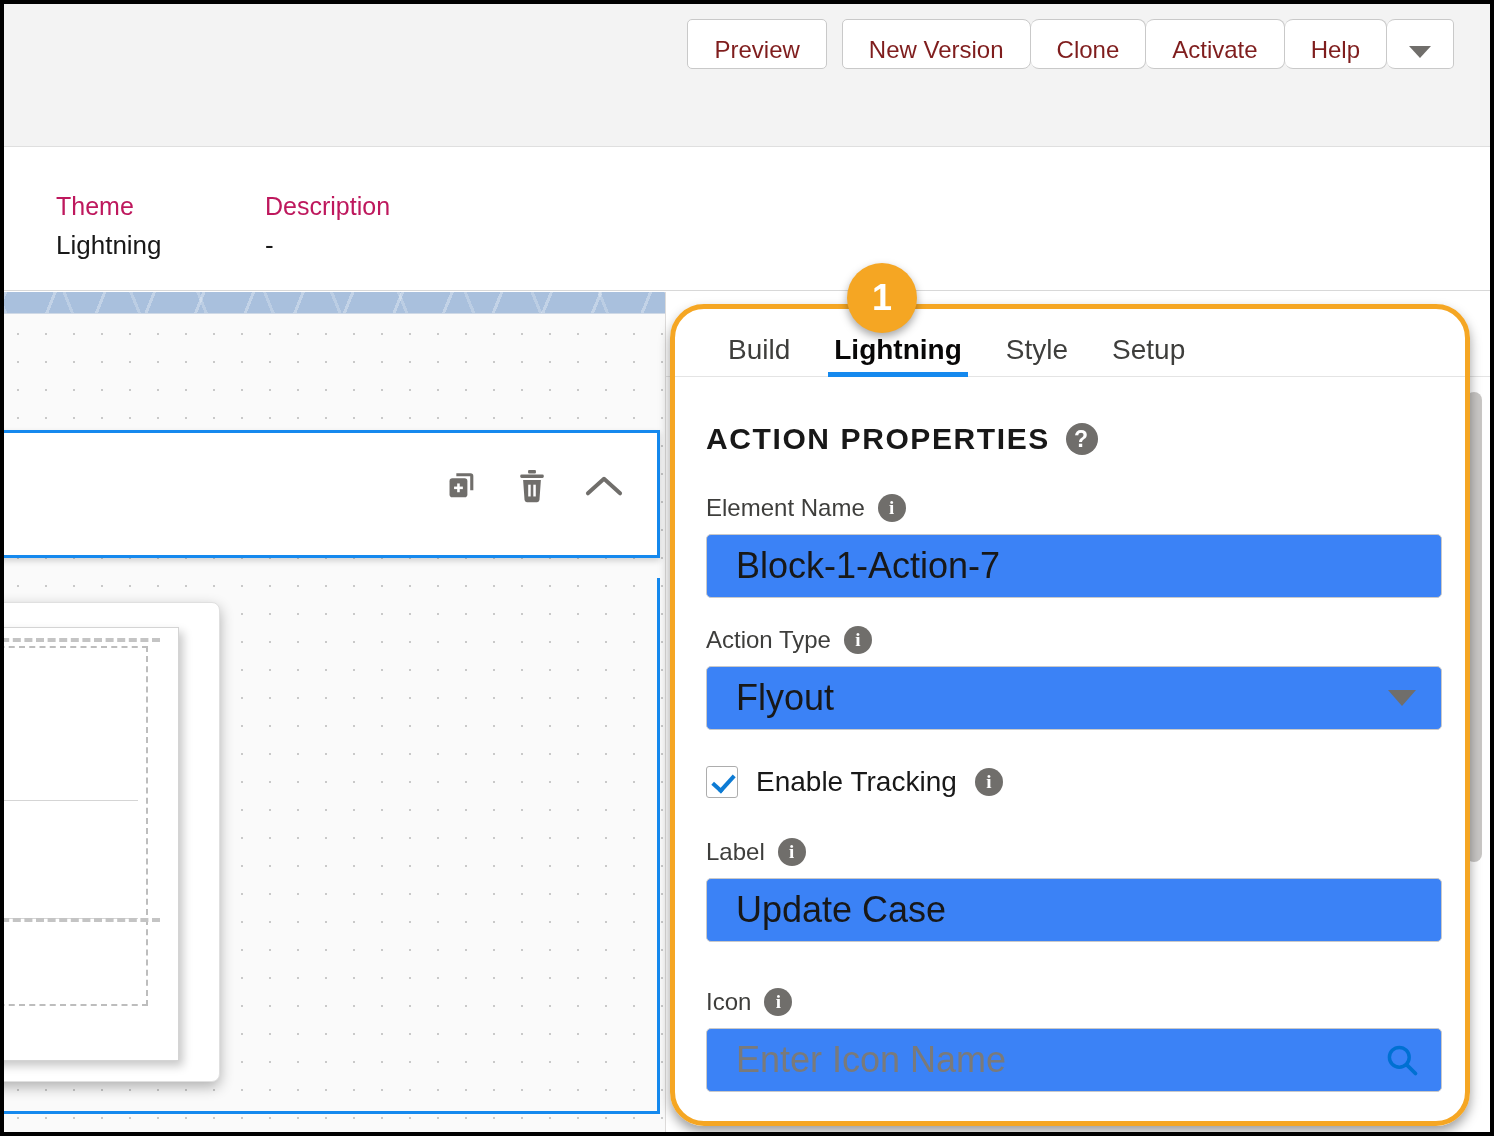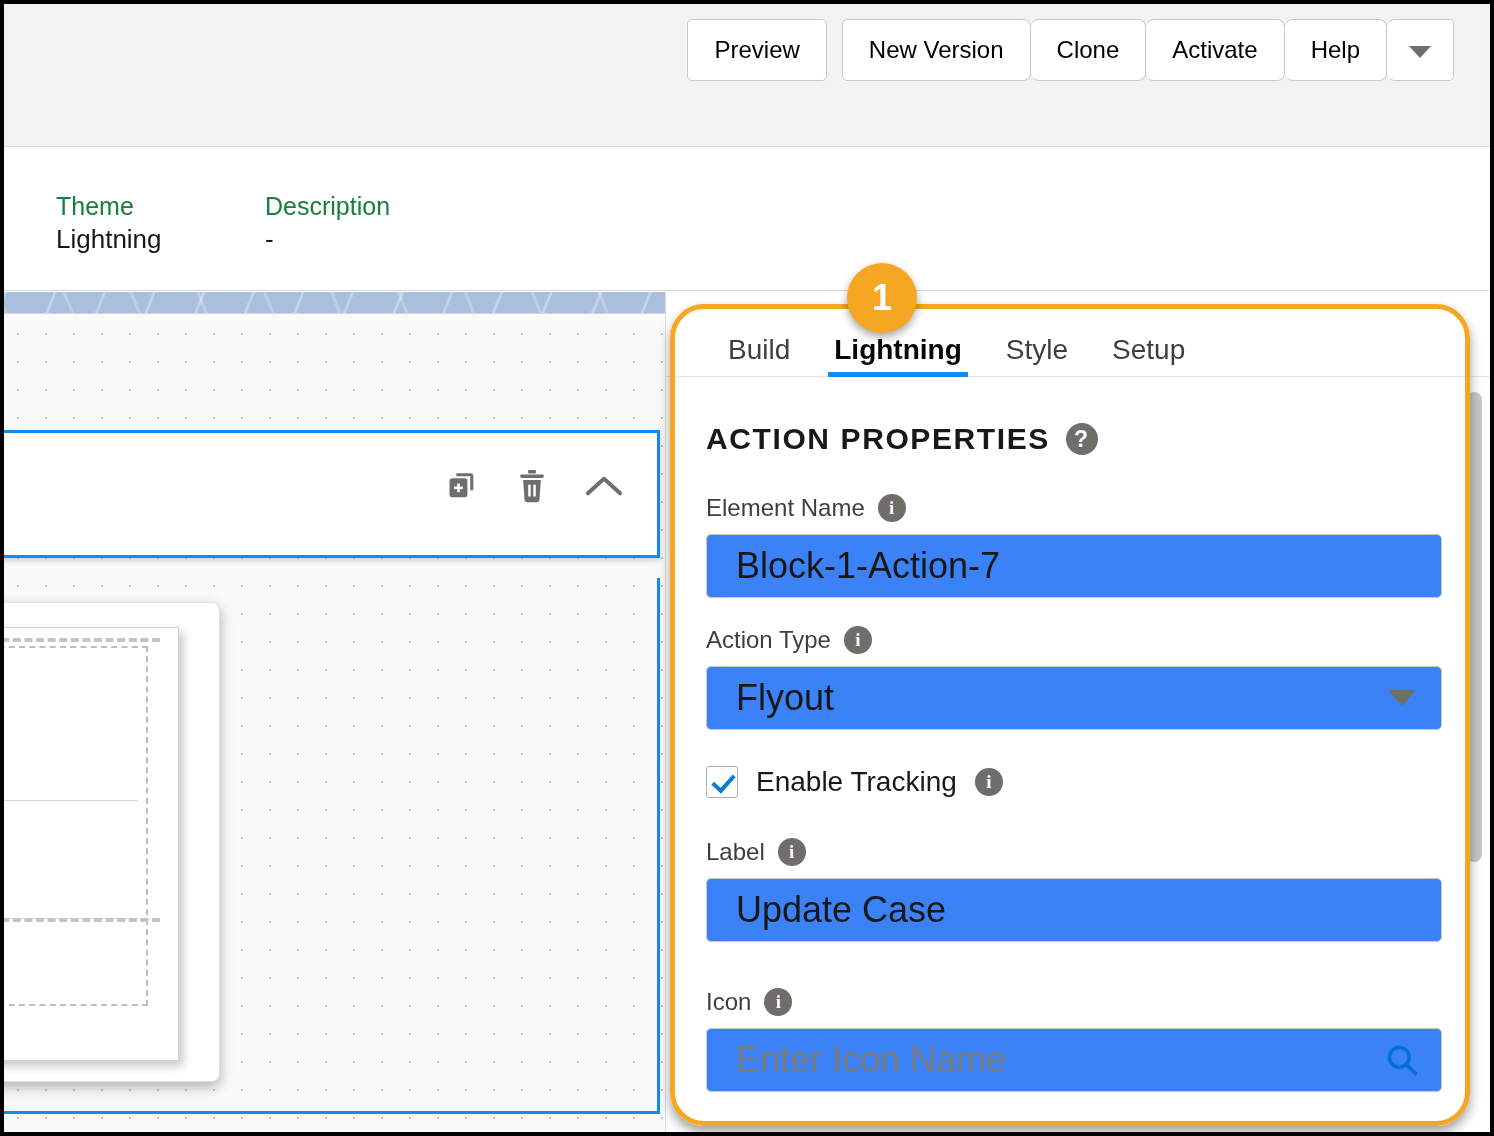--- a/index.html
+++ b/index.html
@@ -29,25 +29,25 @@
   .btn-group {
     position: absolute;
     right: 36px;
     top: 15px;
     display: flex;
     align-items: stretch;
   }
   .tbtn {
     background: #ffffff;
     border: 1px solid #c9c9c9;
-    color: #000000;
+    color: #7f1d1d;
     font-size: 24px;
     font-family: "Liberation Sans", sans-serif;
     padding: 0 26px;
-    height: 62px;
+    height: 50px;
     line-height: 60px;
     cursor: pointer;
     white-space: nowrap;
     border-radius: 5px;
   }
   .tbtn.preview { margin-right: 15px; }
   .joined { display: flex; }
   .joined .tbtn {
     border-radius: 8px;
     border-left-width: 0;
@@ -76,22 +76,22 @@
     position: absolute;
     left: 0; top: 144px;
     width: 1486px;
     height: 143px;
     background: #ffffff;
     border-bottom: 1px solid #d8d8d8;
   }
   .meta-field { position: absolute; }
   .meta-label {
     font-size: 25px;
-    color: #15803d;
-    margin-bottom: 3px;
+    color: #be185d;
+    margin-bottom: 9px;
   }
   .meta-value {
     font-size: 26px;
     color: #181818;
   }
 
   
   .canvas {
     position: absolute;
     left: 0; top: 288px;

